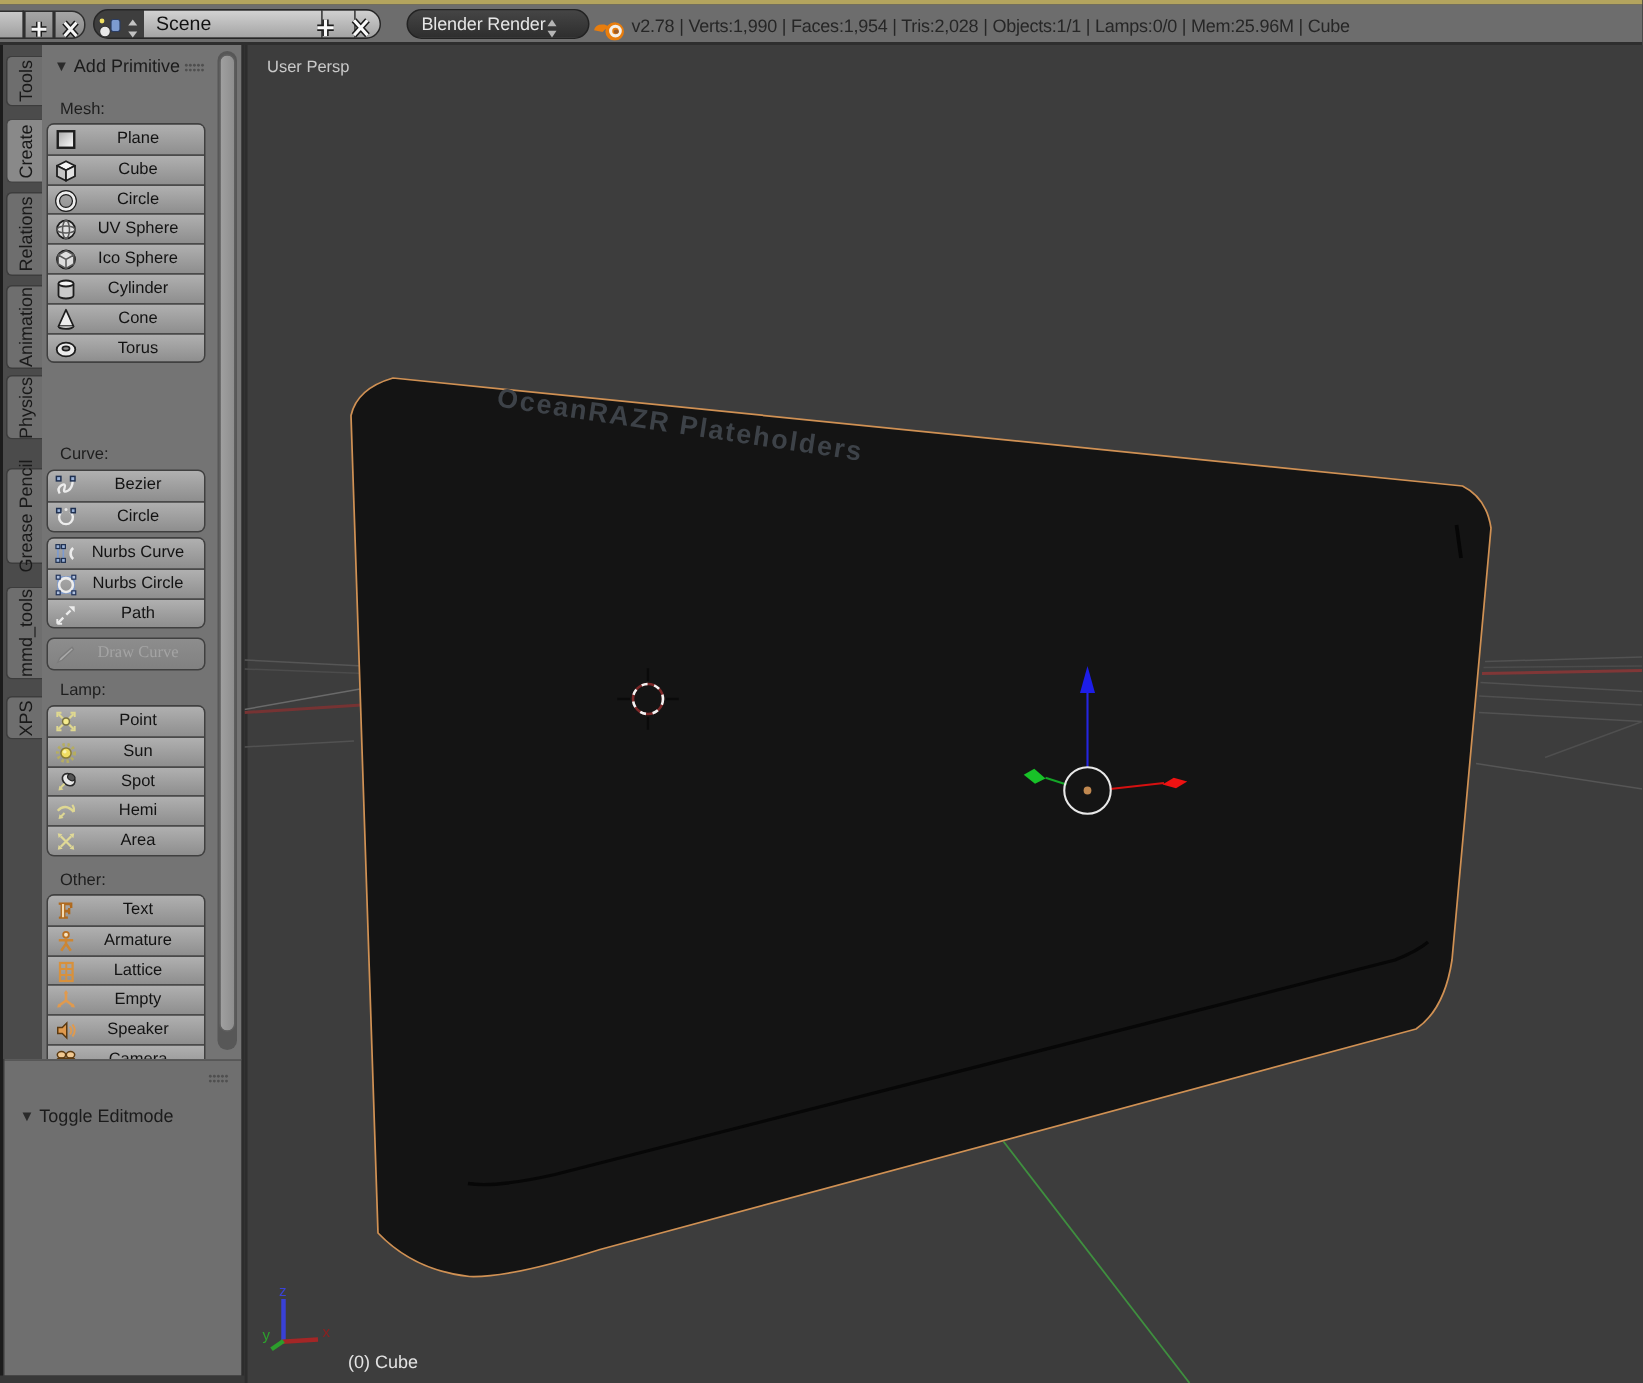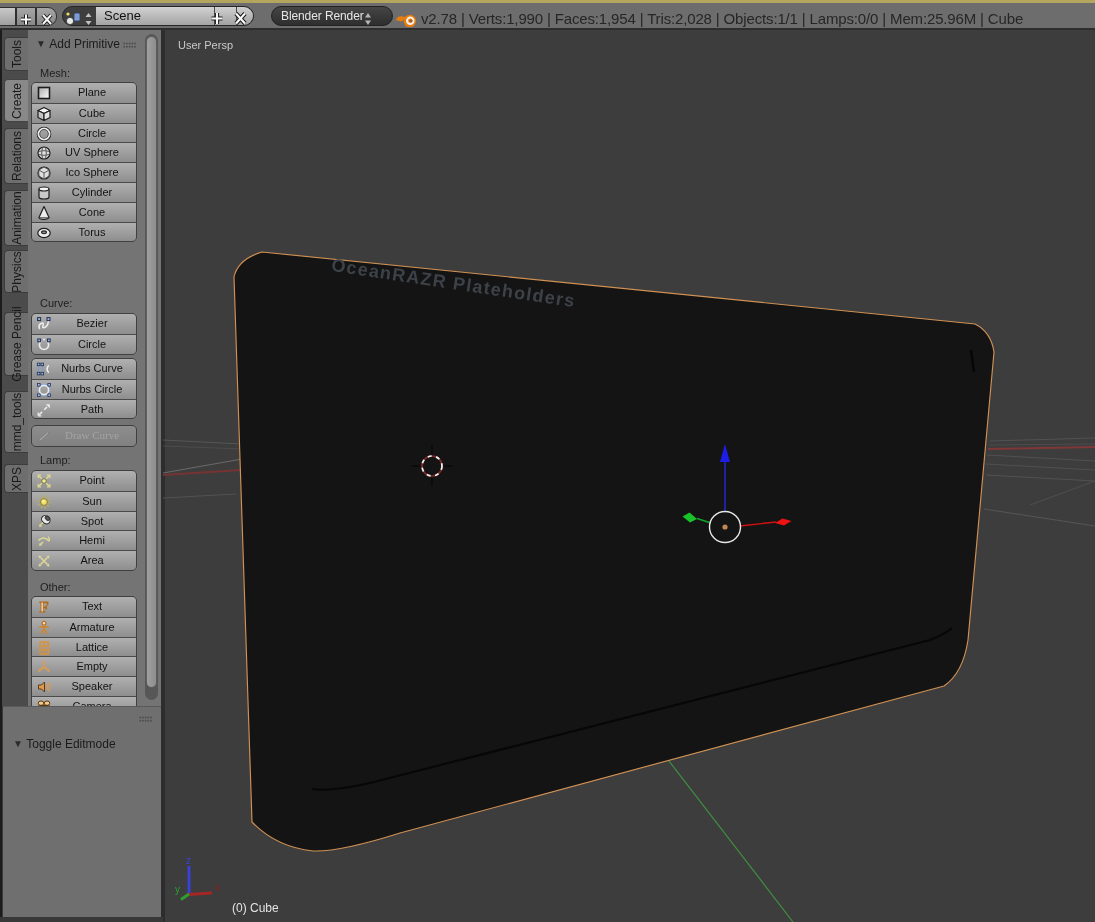--- a/index.html
+++ b/index.html
@@ -11,21 +11,21 @@
   #header { left:0; top:3px; width:1095px; height:27px; background:#6d6d6d; border-bottom:2px solid #2e2e2e; }
   .hbtn { position:absolute; height:19px; background:linear-gradient(#a6a6a6,#888); border:1px solid #2f2f2f; }
   #hfield0 { left:0; top:4px; width:16px; height:19px; background:linear-gradient(#c9c9c9,#9f9f9f); border:1px solid #2f2f2f; border-left:none; position:absolute; }
   #hplus1 { left:16px; top:4px; width:20px; }
   #hx1 { left:36px; top:4px; width:21px; border-radius:0 9px 9px 0; }
   #sceneblock { left:62px; top:3px; width:192px; height:20px; position:absolute; border:1px solid #262626; border-radius:10px; background:#3e3e3e; overflow:hidden; }
   #scenefield { position:absolute; left:33px; top:0; width:118px; height:18px; background:linear-gradient(#d2d2d2,#a4a4a4); color:#111; font-size:13px; line-height:18px; padding-left:8px; }
   #sceneplus { position:absolute; left:151px; top:0; width:22px; height:18px; background:linear-gradient(#d0d0d0,#a2a2a2); border-left:1px solid #4a4a4a; }
   #scenex { position:absolute; left:173px; top:0; width:19px; height:18px; background:linear-gradient(#d0d0d0,#a2a2a2); border-left:1px solid #4a4a4a; }
   #renderdd { left:271px; top:3px; width:122px; height:20px; position:absolute; background:linear-gradient(#454545,#2e2e2e); border:1px solid #222; border-radius:10px; color:#e6e6e6; font-size:12px; line-height:19px; padding-left:9px; letter-spacing:-0.1px; }
-  #vertext { left:421px; top:7px; position:absolute; font-size:15px; color:#262626; letter-spacing:-0.15px; }
+  #vertext { left:421px; top:7px; position:absolute; font-size:12px; color:#262626; letter-spacing:-0.15px; }
 
   #sidebar { left:0; top:30px; width:163px; height:892px; background:#3a3a3a; }
   #tabcolbg { position:absolute; left:0; top:0; width:28px; height:676px; background:#4b4b4b; }
   #leftedge { position:absolute; left:0; top:0; width:2px; height:892px; background:#1c1c1c; }
   #shelf { position:absolute; left:28px; top:0; width:133px; height:676px; background:#747474; }
   #shelfbot { position:absolute; left:3px; top:677px; width:158px; height:210px; background:#6f6f6f; }
   #sidebtm { position:absolute; left:0; top:887px; width:163px; height:5px; background:#383838; }
   .tab { position:absolute; left:4px; width:24px; background:#6e6e6e; border:1px solid #3c3c3c; border-right:none; border-radius:4px 0 0 4px; }
   .tab span { position:absolute; left:50%; top:50%; width:max-content; transform:translate(-50%,-50%) rotate(-90deg); white-space:nowrap; font-size:12px; color:#191919; }
   .tab.active { background:#898989; border-color:#444; }

